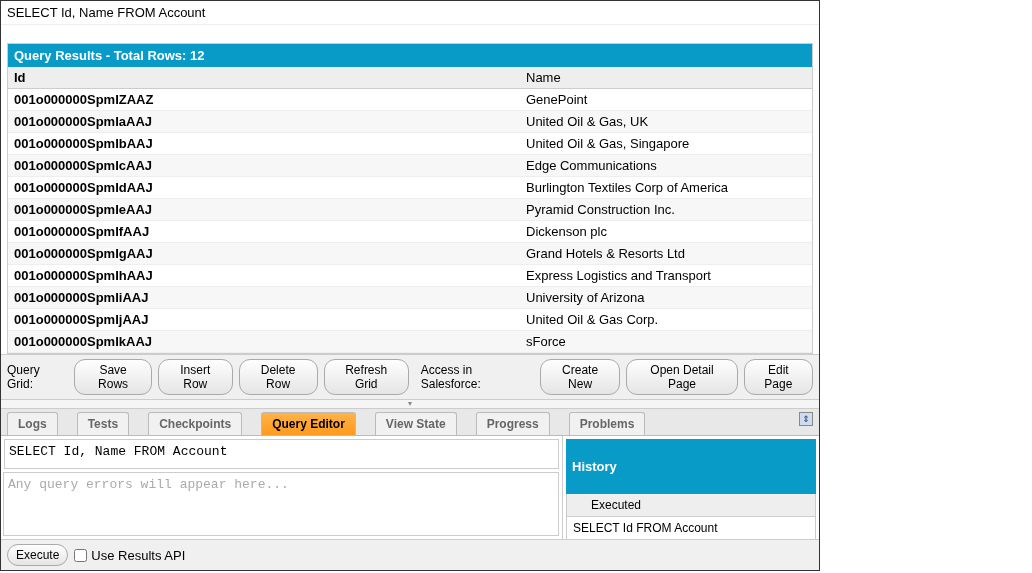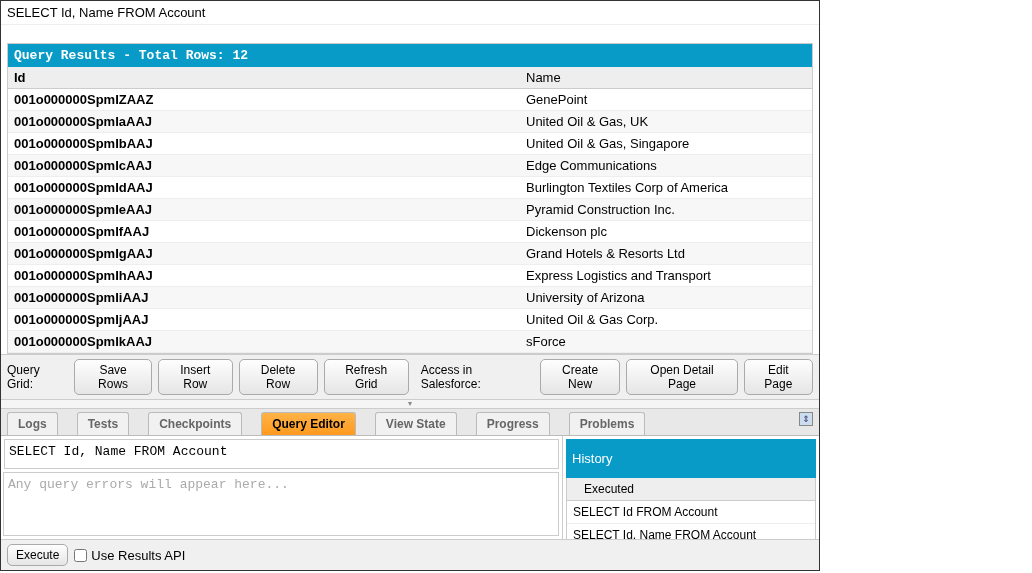--- a/index.html
+++ b/index.html
@@ -30,21 +30,20 @@
     .results-block {
       margin: 0 6px;
       border: 1px solid #ccc;
     }
     .results-header {
       background: #089bc7;
       color: #fff;
       font-weight: bold;
       padding: 4px 6px;
       font-size: 13px;
-      font-family: Liberation Mono, monospace;
     }
     .cols-header {
       display: flex;
       background: #eeeeee;
       border-bottom: 1px solid #ccc;
       font-size: 13px;
     }
     .col-id { width: 512px; padding: 3px 6px; font-weight: bold; }
     .col-name { flex: 1; padding: 3px 6px; }
     .rows-container { }
@@ -62,21 +61,21 @@
       padding: 4px 6px;
       background: #f0f0f0;
       border-top: 1px solid #ccc;
       gap: 6px;
       font-size: 12px;
     }
     .actions-bar .spacer { flex: 1; }
     .btn {
       background: linear-gradient(#fefefe, #e5e5e5);
       border: 1px solid #aaa;
-      border-radius: 5px;
+      border-radius: 11px;
       padding: 3px 8px;
       font-size: 12px;
       cursor: pointer;
       font-family: inherit;
     }
     .divider-handle {
       height: 10px;
       background: #f5f5f5;
       border-top: 1px solid #ccc;
       border-bottom: 1px solid #ccc;
@@ -157,27 +156,27 @@
     }
     .history-panel {
       width: 250px;
       display: flex;
       flex-direction: column;
       margin: 3px;
     }
     .history-header {
       background: #089bc7;
       color: #fff;
-      font-weight: normal;
-      padding: 12px 6px;
+      font-weight: bold;
+      padding: 20px 6px;
       font-size: 13px;
     }
     .history-sub {
       background: #eeeeee;
-      padding: 4px 17px;
+      padding: 4px 24px;
       border: 1px solid #ccc;
       border-top: none;
       font-size: 12px;
     }
     .history-list {
       border: 1px solid #ccc;
       border-top: none;
       flex: 1;
       background: #fff;
     }

